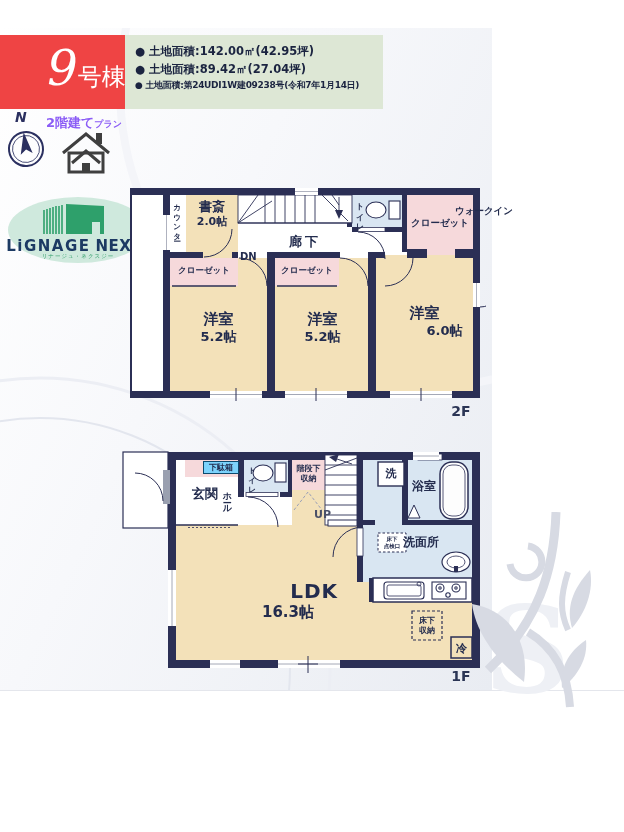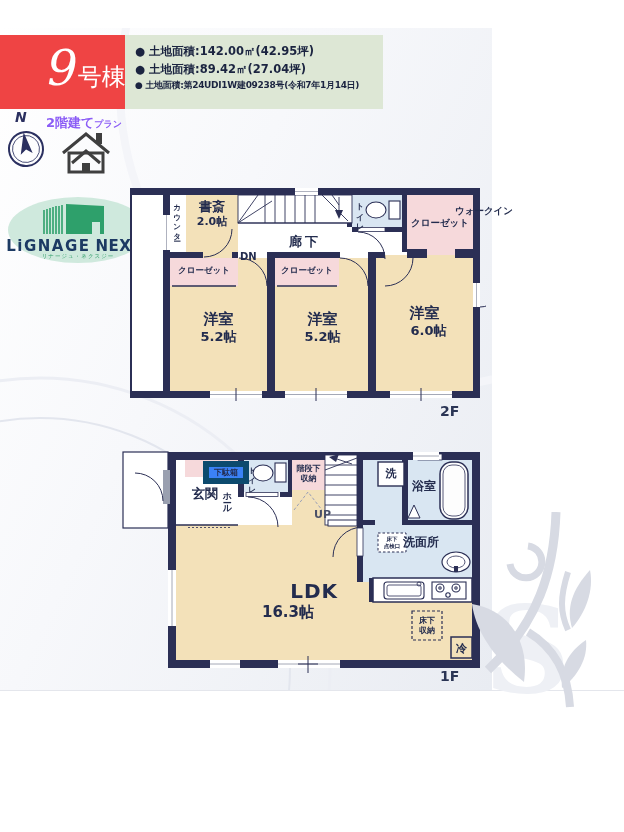--- a/index.html
+++ b/index.html
@@ -43,21 +43,21 @@
 
   
   .plan{position:absolute;z-index:2;}
   .plan2f{left:126px;top:183px;width:360px;height:220px;}
   .plan1f{left:118px;top:448px;width:364px;height:238px;}
   .plan svg{position:absolute;left:0;top:0;}
 
   .lbl{position:absolute;color:#232c4e;font-weight:600;line-height:1.15;white-space:nowrap;z-index:4;}
   .lbl.c{text-align:center;}
   .vert{writing-mode:vertical-rl;text-orientation:upright;letter-spacing:1px;}
-  .floor-tag{position:absolute;width:42px;text-align:left;font-size:14px;font-weight:bold;
+  .floor-tag{position:absolute;width:42px;text-align:center;font-size:14px;font-weight:bold;
         color:#2b3555;z-index:4;}
 </style>
 </head>
 <body>
 
 <div class="page">
 
   <div class="bg-panel"></div>
 
   <svg width="492" height="662" style="position:absolute;left:0;top:28px;z-index:0;">
@@ -214,21 +214,21 @@
     <div class="lbl vert" style="left:229px;top:14px;font-size:8px;">トイレ</div>
     <div class="lbl c" style="left:281px;top:23px;width:66px;font-size:9.5px;margin-left:44px;">ウォークイン</div>
     <div class="lbl c" style="left:281px;top:35px;width:66px;font-size:9.5px;">クローゼット</div>
     <div class="lbl c" style="left:44px;top:83px;width:68px;font-size:8.5px;">クローゼット</div>
     <div class="lbl c" style="left:149px;top:83px;width:64px;font-size:8.5px;">クローゼット</div>
     <div class="lbl c" style="left:44px;top:128px;width:97px;font-size:15px;">洋室</div>
     <div class="lbl c" style="left:44px;top:147px;width:97px;font-size:13px;">5.2帖</div>
     <div class="lbl c" style="left:149px;top:128px;width:95px;font-size:15px;">洋室</div>
     <div class="lbl c" style="left:149px;top:147px;width:95px;font-size:13px;">5.2帖</div>
     <div class="lbl c" style="left:250px;top:122px;width:97px;font-size:15px;">洋室</div>
-    <div class="lbl c" style="left:250px;top:141px;width:105px;font-size:13px;">6.0帖</div>
+    <div class="lbl c" style="left:250px;top:141px;width:105px;font-size:13px;padding-left:16px;">6.0帖</div>
   </div>
   <div class="floor-tag" style="left:440px;top:403px;">2F</div>
 
   <div class="plan plan1f">
     <svg width="364" height="238" viewBox="0 0 364 238">
 
       <rect x="5" y="4" width="45" height="76" fill="#ffffff" stroke="#2b2f55" stroke-width="1.2"></rect>
 
       <rect x="50" y="4" width="312" height="216" fill="#ffffff"></rect>
 
@@ -338,21 +338,21 @@
         <line x1="180" y1="216" x2="200" y2="216" stroke="#2b2f55" stroke-width="1"></line>
         <rect x="50" y="122" width="8" height="56" fill="#ffffff"></rect>
         <line x1="54" y1="122" x2="54" y2="178" stroke="#9a9eae" stroke-width="0.9"></line>
         <rect x="295" y="4" width="26" height="8" fill="#ffffff"></rect>
         <line x1="295" y1="8" x2="321" y2="8" stroke="#9a9eae" stroke-width="0.9"></line>
       </g>
     </svg>
 
     <div class="lbl c" style="left:62px;top:39px;width:50px;font-size:13px;">玄関</div>
     <div class="lbl vert" style="left:104px;top:38px;font-size:9px;">ホール</div>
-    <div class="lbl c" style="left:85px;top:13px;width:34px;font-size:8px;background:#3b82f6;border:6px solid #0c4a6e;padding:1px 0;">下駄箱</div>
+    <div class="lbl c" style="left:85px;top:13px;width:34px;font-size:8px;background:#7dd3fc;border:1px solid #0c4a6e;padding:1px 0;">下駄箱</div>
     <div class="lbl vert" style="left:129px;top:14px;font-size:7.5px;">トイレ</div>
     <div class="lbl c" style="left:174px;top:16px;width:33px;font-size:8px;">階段下</div>
     <div class="lbl c" style="left:174px;top:26px;width:33px;font-size:8px;">収納</div>
     <div class="lbl" style="left:196px;top:61px;font-size:11px;font-weight:bold;color:#4a5068;">UP</div>
     <div class="lbl c" style="left:260px;top:20px;width:26px;font-size:11px;">洗</div>
     <div class="lbl c" style="left:290px;top:32px;width:32px;font-size:12px;">浴室</div>
     <div class="lbl c" style="left:278px;top:88px;width:50px;font-size:12px;">洗面所</div>
     <div class="lbl c" style="left:260px;top:88px;width:28px;font-size:5.5px;">床下</div>
     <div class="lbl c" style="left:260px;top:95px;width:28px;font-size:5.5px;">点検口</div>
     <div class="lbl c" style="left:120px;top:132px;width:100px;font-size:20px;letter-spacing:1px;text-align:right;">LDK</div>

